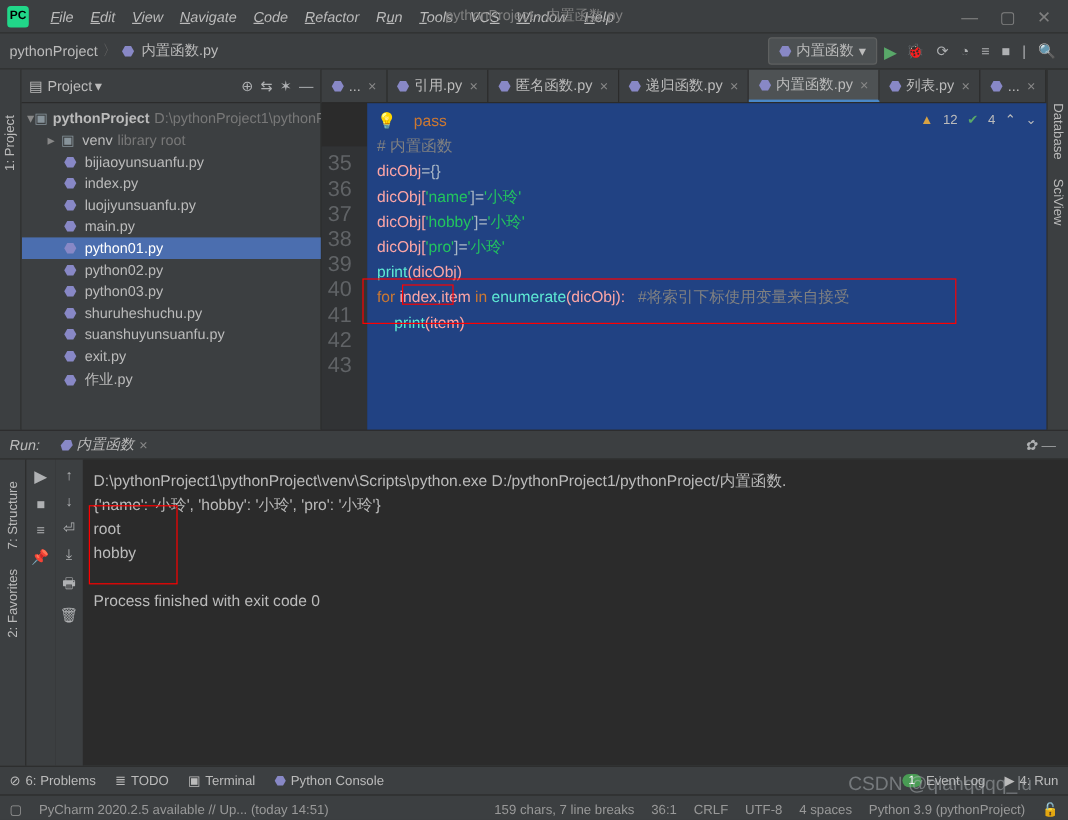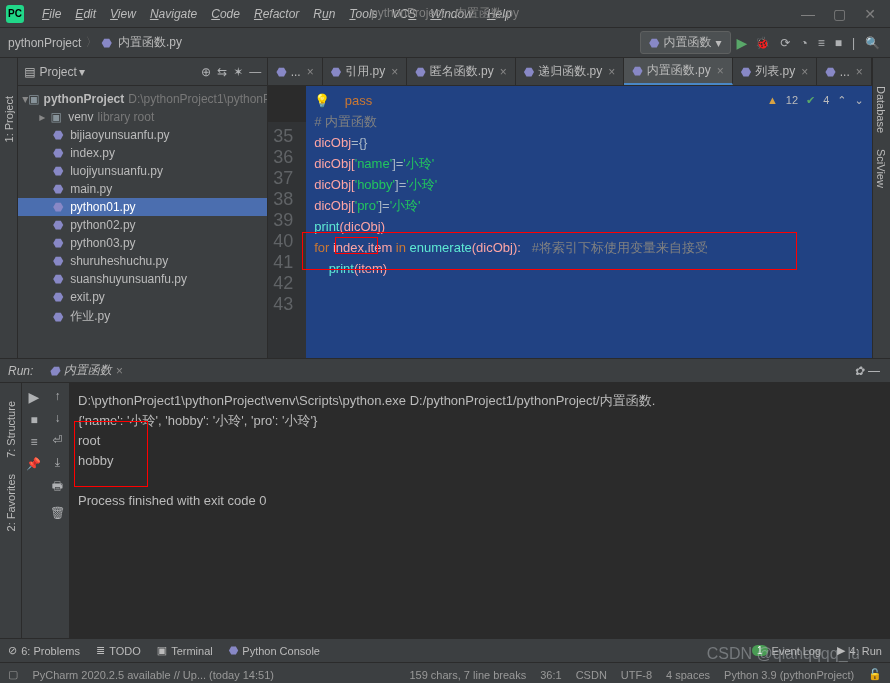--- a/index.html
+++ b/index.html
@@ -370,20 +370,20 @@
       <span>4: Run</span>
     </span>
 </div>
 
 <div class="statusbar">
   <span>▢</span>
   <span>PyCharm 2020.2.5 available // Up... (today 14:51)</span>
   <span class="spacer"></span>
   <span>159 chars, 7 line breaks</span>
   <span>36:1</span>
-  <span>CSDN</span>
+  <span>CRLF</span>
   <span>UTF-8</span>
   <span>4 spaces</span>
   <span>Python 3.9 (pythonProject)</span>
   <span>🔓</span>
 </div>
 
 <div class="watermark">CSDN @qianqqqq_lu</div>
 
 </body></html>

